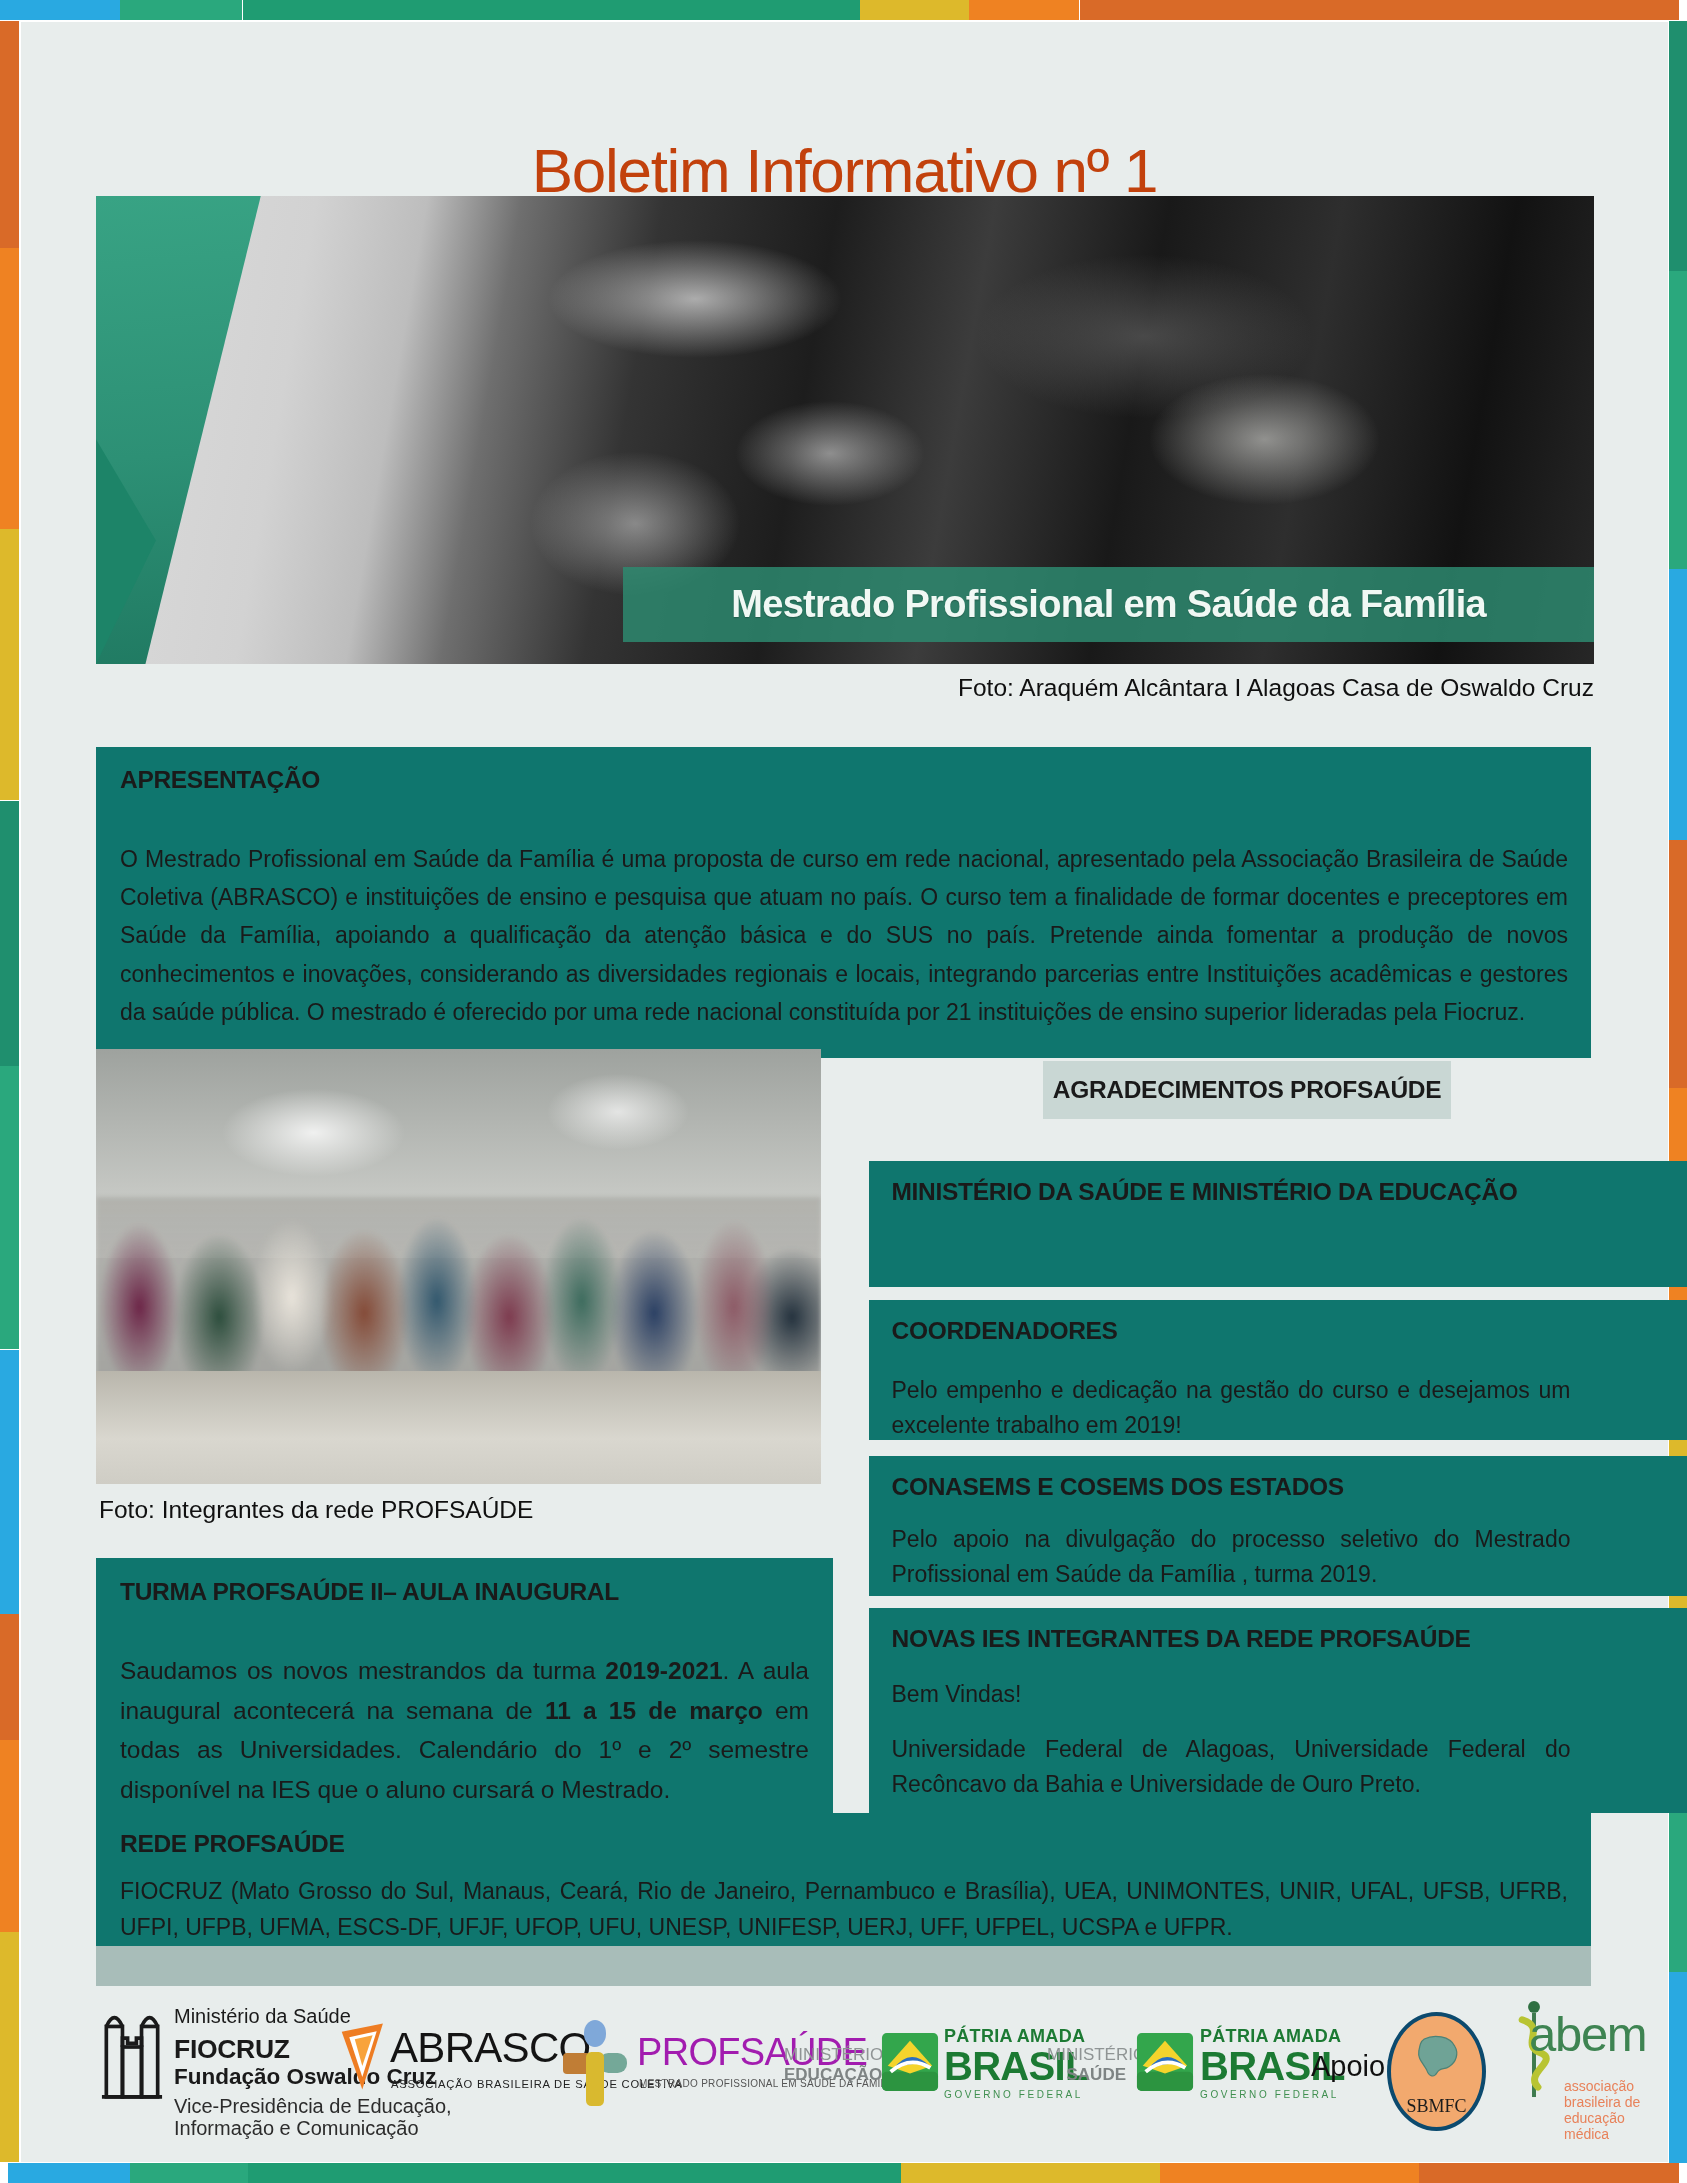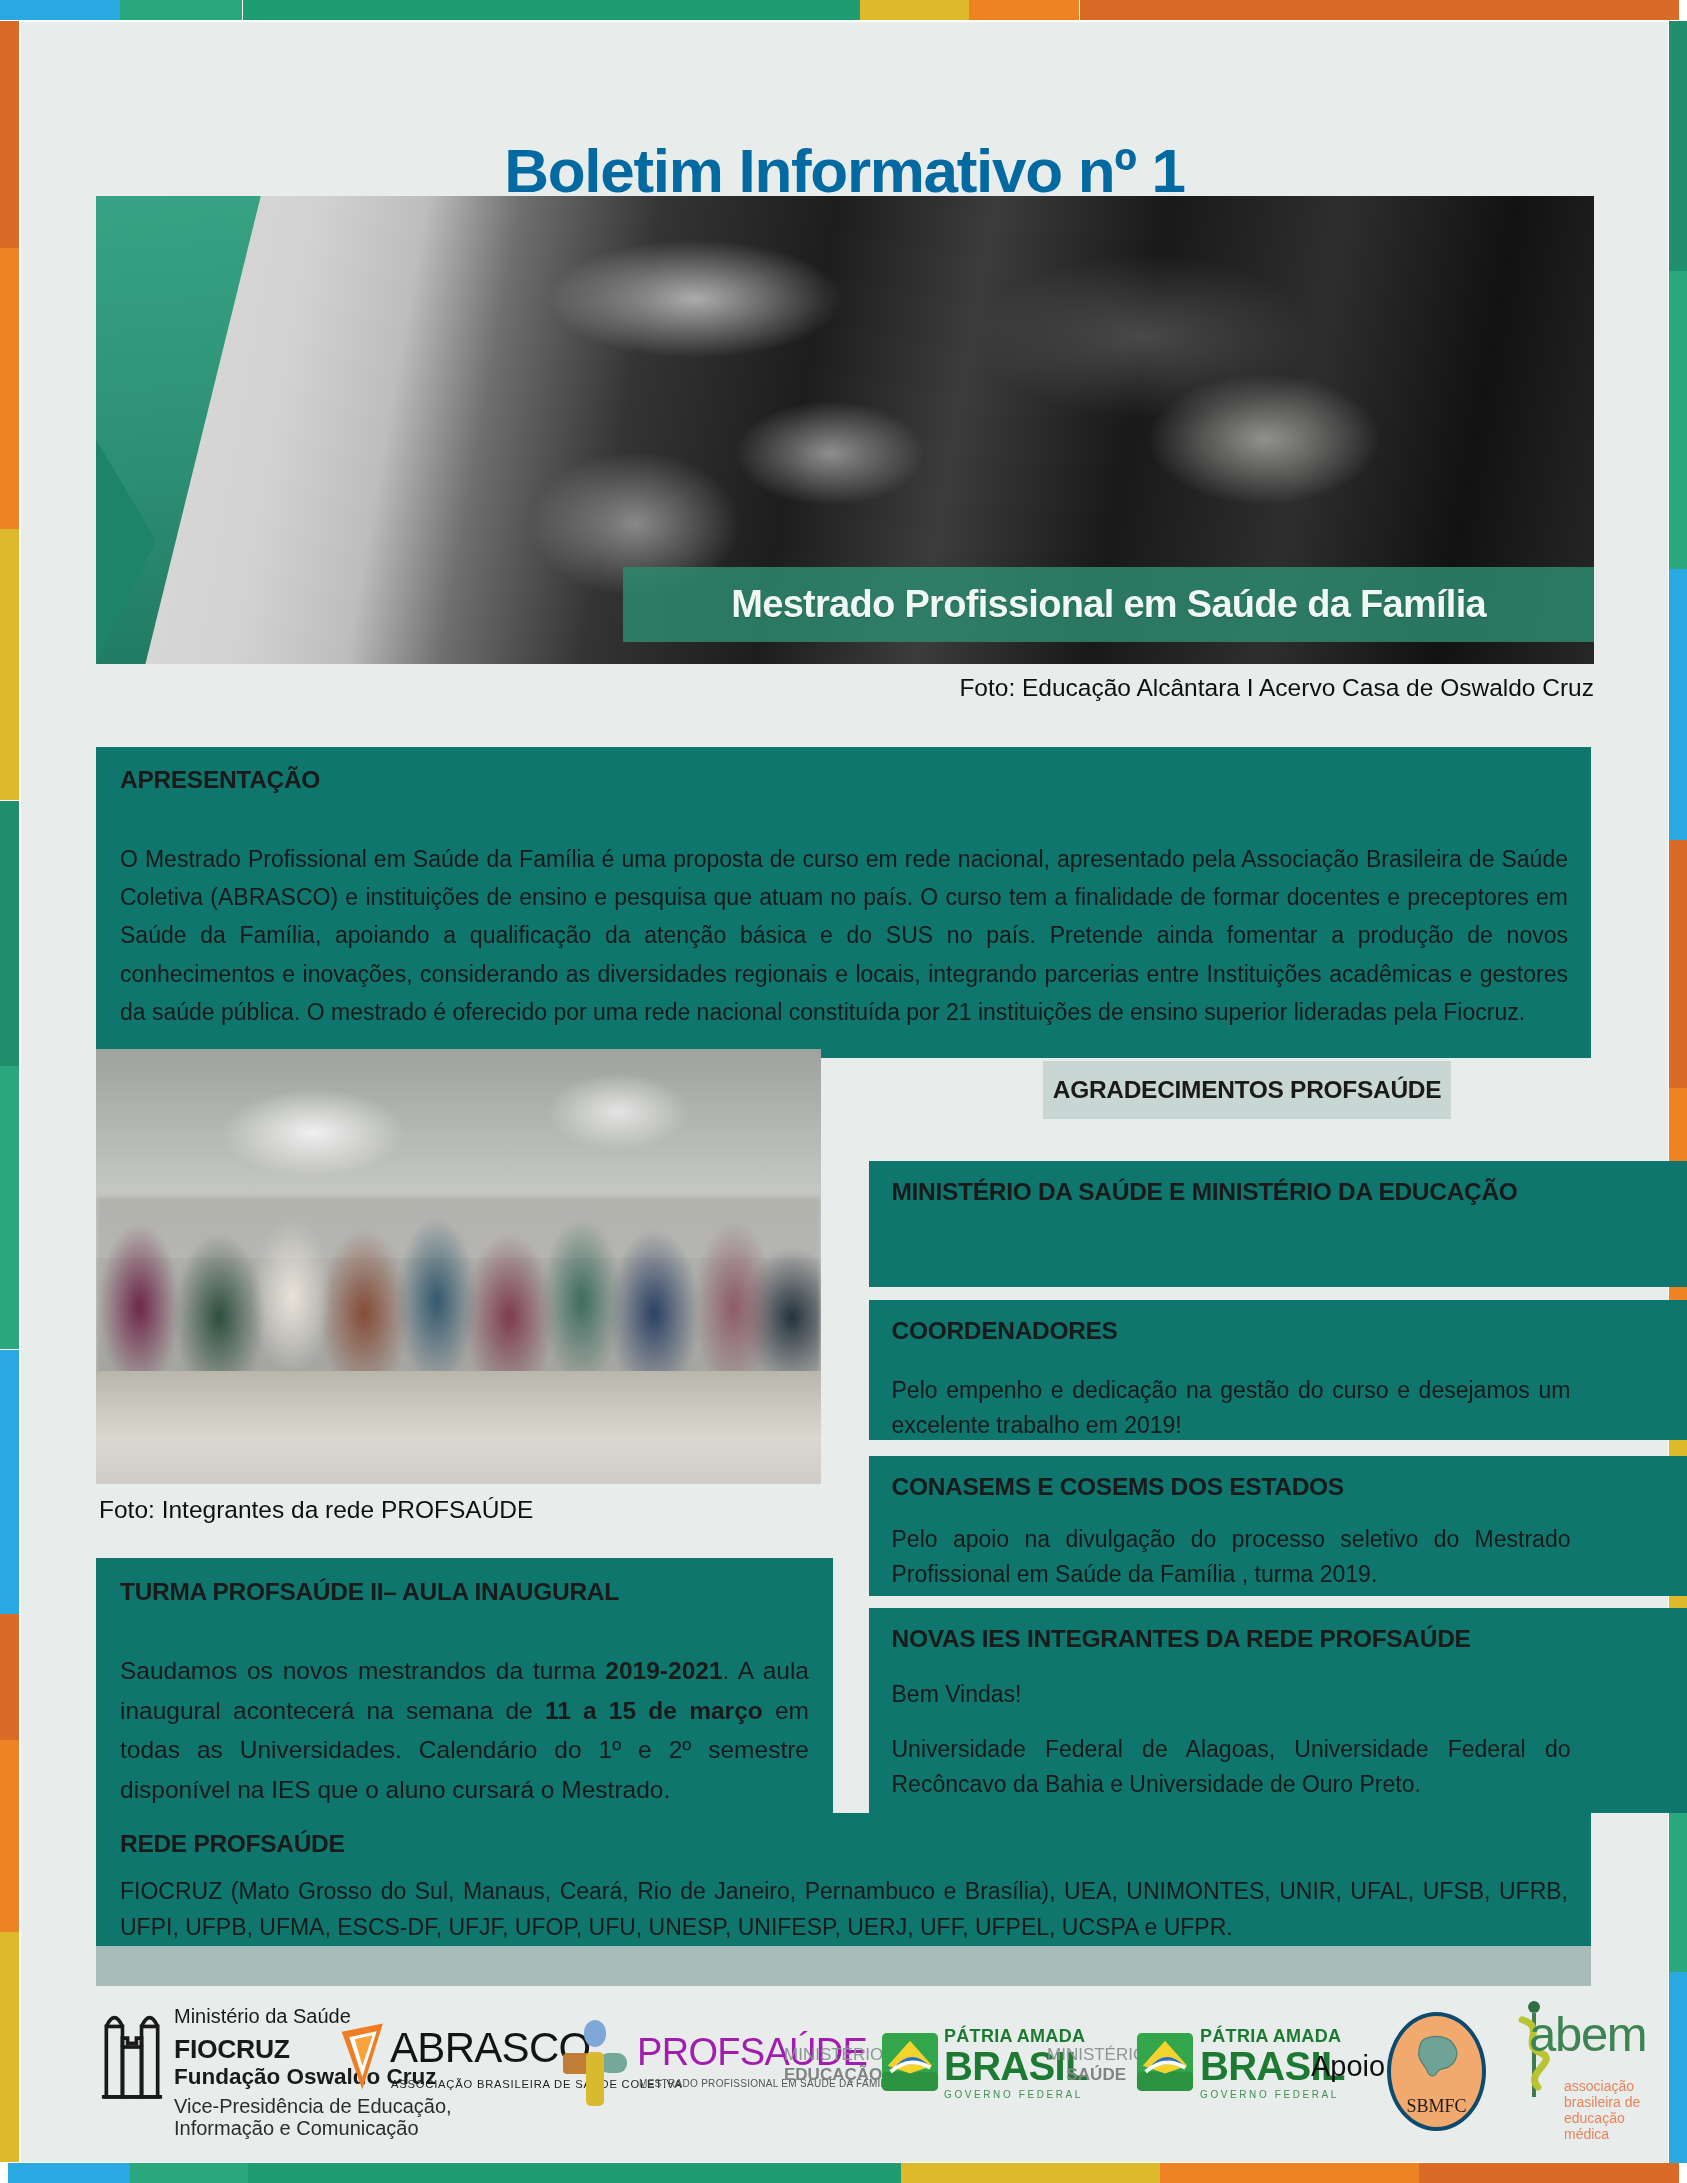--- a/index.html
+++ b/index.html
@@ -7,21 +7,21 @@
     width:1687px;height:2183px;position:relative;background:#ffffff;
     font-family:"Liberation Sans", sans-serif;color:#1a1a1a;
   }
   
   .strip{position:absolute;}
   
   .content{position:absolute;left:21px;top:22px;width:1647px;height:2140px;background:#e8edec;}
   
   .page-title{
     position:absolute;left:0;top:71px;width:1647px;text-align:center;
-    font-size:62px;font-weight:bold;color:#0369a1;letter-spacing:-1.3px;
+    font-size:62px;font-weight:normal;color:#c2410c;letter-spacing:-1.3px;
   }
   
   .hero{position:absolute;left:75px;top:174px;width:1498px;height:468px;overflow:hidden;background:#222;}
   .hero-base{position:absolute;inset:0;
     background:
       radial-gradient(ellipse 14% 18% at 40% 22%, rgba(240,240,240,.65), rgba(240,240,240,0) 70%),
       radial-gradient(ellipse 10% 22% at 36% 70%, rgba(225,225,225,.5), rgba(225,225,225,0) 70%),
       radial-gradient(ellipse 9% 16% at 49% 55%, rgba(230,230,230,.55), rgba(230,230,230,0) 70%),
       radial-gradient(ellipse 11% 20% at 78% 52%, rgba(214,214,210,.6), rgba(214,214,210,0) 70%),
       radial-gradient(ellipse 16% 25% at 70% 30%, rgba(120,120,120,.5), rgba(120,120,120,0) 70%),
@@ -180,21 +180,21 @@
   <h1 class="page-title">Boletim Informativo nº 1</h1>
 
   <div class="hero">
     <div class="hero-base"></div>
     <div class="hero-wedge"></div>
     <div class="hero-wedge2"></div>
     <div class="hero-banner">
       <span>Mestrado Profissional em Saúde da Família</span>
     </div>
   </div>
-  <div class="hero-credit">Foto: Educação Alcântara I Acervo Casa de Oswaldo Cruz</div>
+  <div class="hero-credit">Foto: Araquém Alcântara I Alagoas Casa de Oswaldo Cruz</div>
 
   <section class="box apresentacao">
     <h2>APRESENTAÇÃO</h2>
     <p>O Mestrado Profissional em Saúde da Família é uma proposta de curso em rede nacional, apresentado pela Associação Brasileira de Saúde Coletiva (ABRASCO) e instituições de ensino e pesquisa que atuam no país. O curso tem a finalidade de formar docentes e preceptores em Saúde da Família, apoiando a qualificação da atenção básica e do SUS no país. Pretende ainda fomentar a produção de novos conhecimentos e inovações, considerando as diversidades regionais e locais, integrando parcerias entre Instituições acadêmicas e gestores da saúde pública. O mestrado é oferecido por uma rede nacional constituída por 21 instituições de ensino superior lideradas pela Fiocruz.</p>
   </section>
 
   <div class="group-photo">
     <div class="gp-ceiling"></div>
     <div class="gp-people"></div>
     <div class="gp-floor"></div>

